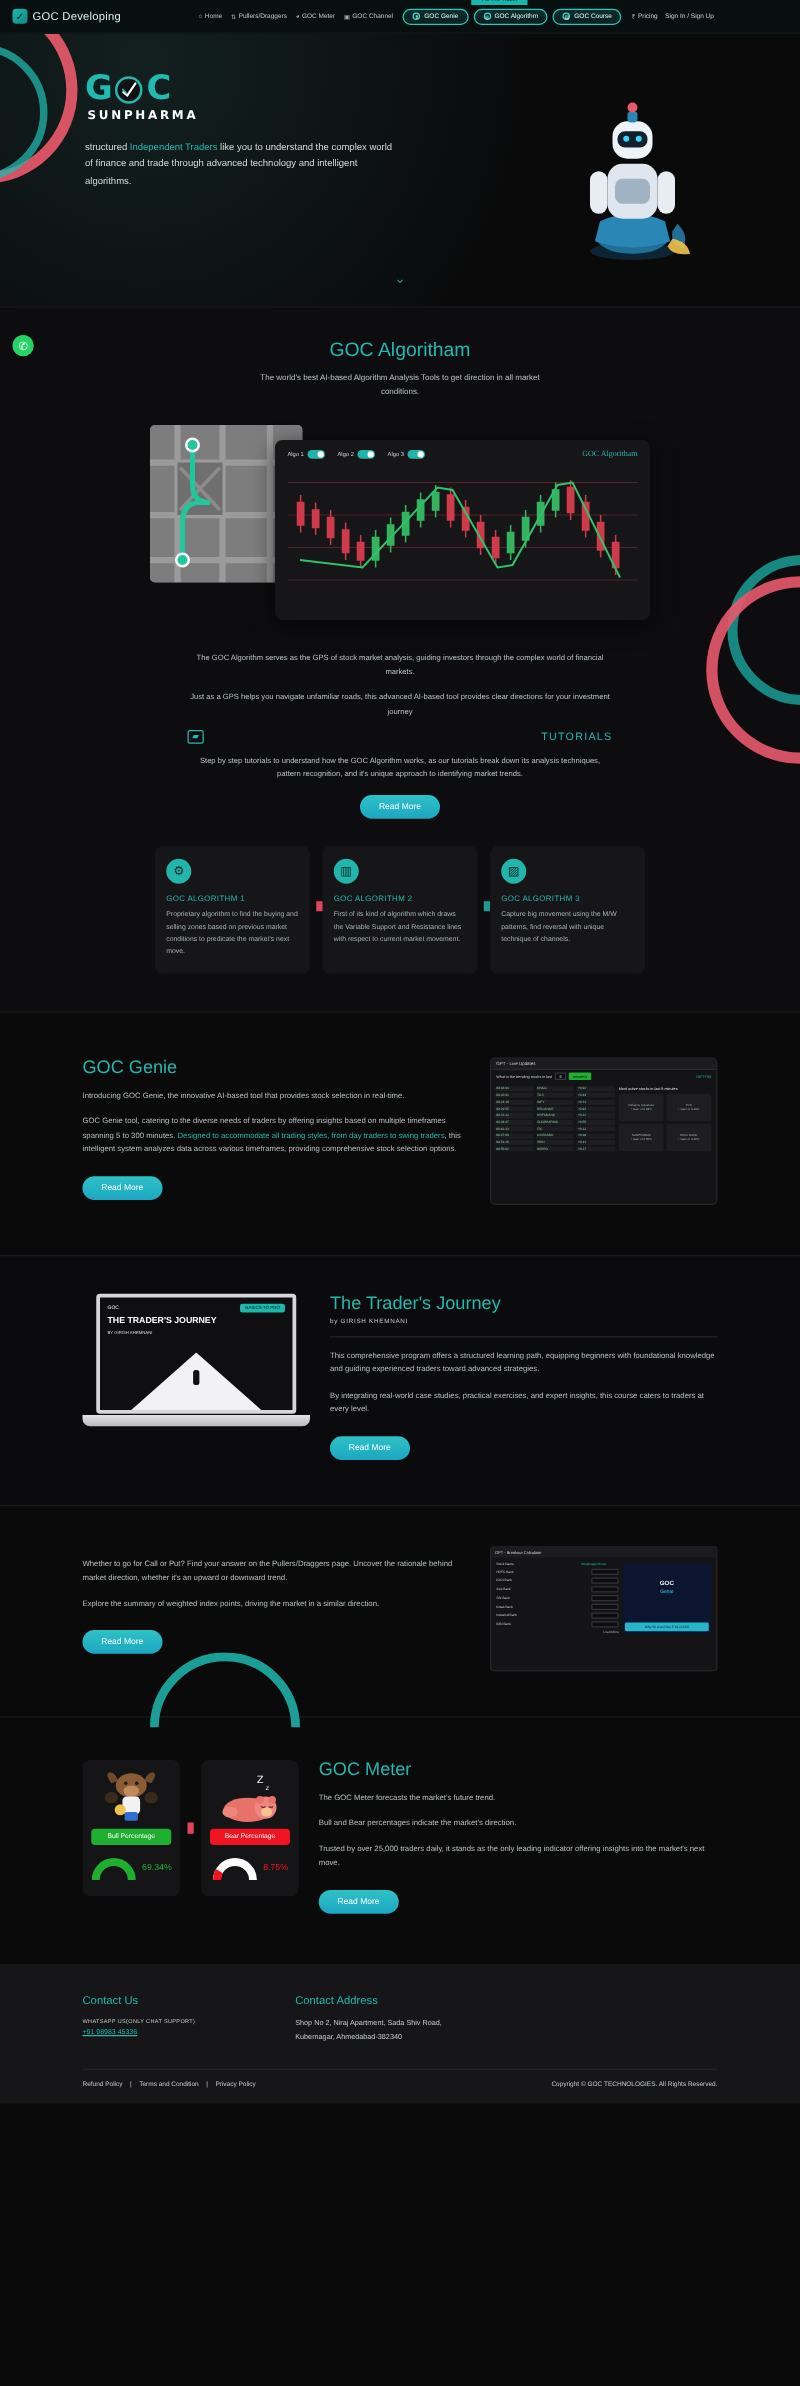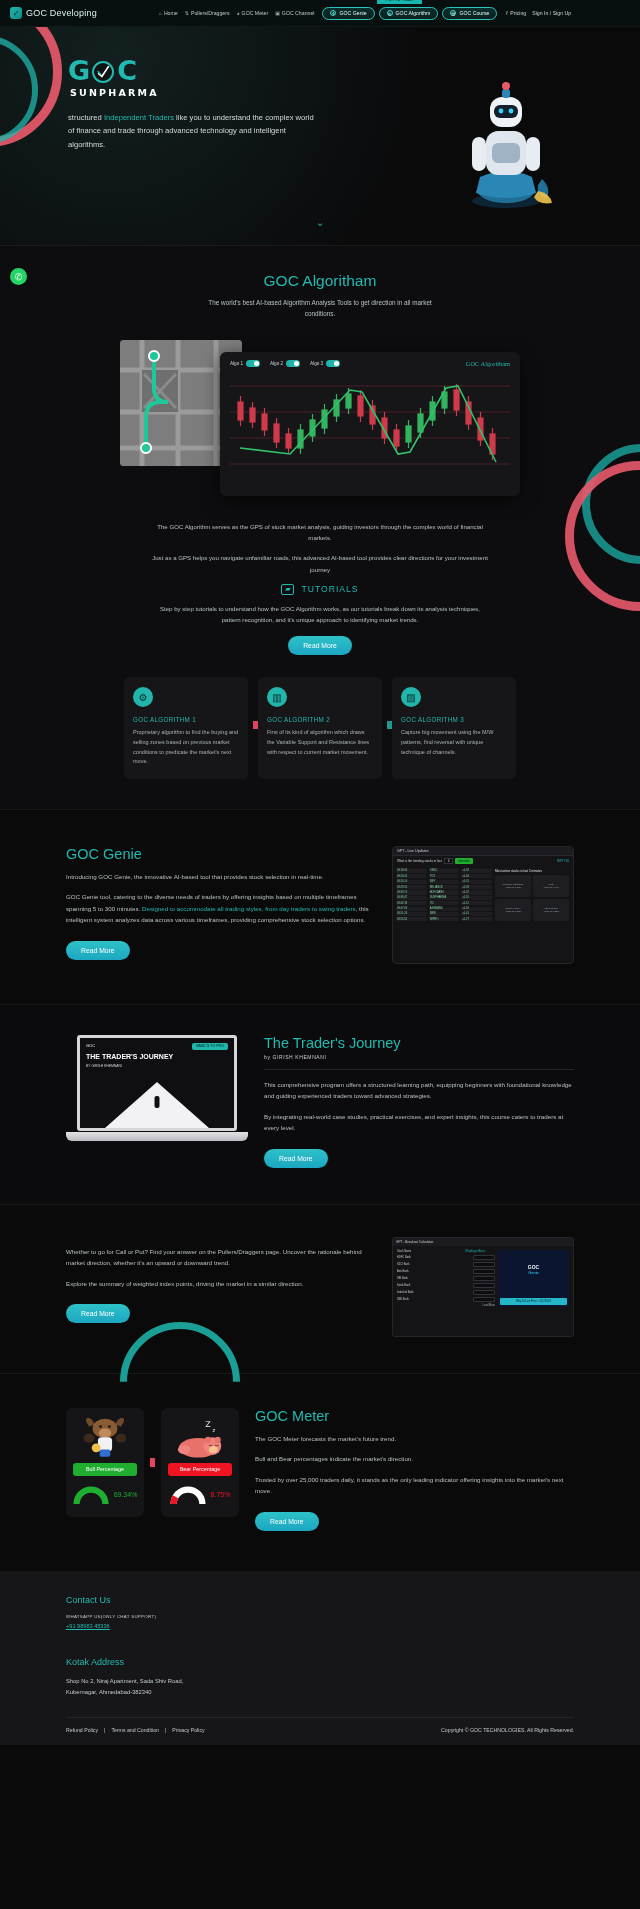--- a/index.html
+++ b/index.html
@@ -165,21 +165,21 @@
   }
   .tg-sw::after {
     content: ""; position: absolute; right: 1px; top: 1px;
     width: 5px; height: 5px; border-radius: 50%; background: #fff;
   }
   .chart-brand { font-size: 6.4px; color: #2ab4ac; font-family: "Liberation Serif", serif; }
   .chart-canvas { margin-top: 5px; width: 100%; height: 118px; }
 
   .algo-copy { margin: 16px auto 0; max-width: 340px; text-align: center; }
   .algo-copy p { font-size: 6.1px; color: #b7c0bf; line-height: 1.85; margin-bottom: 9px; }
-  .tut-row { display: flex; align-items: center; justify-content: center; gap: 7px; margin: 6px 0 8px; }
+  .tut-row { display: flex; align-items: center; justify-content: space-between; gap: 7px; margin: 6px 0 8px; }
   .tut-ic {
     width: 13px; height: 11px; border: 1px solid #22b9b0; border-radius: 2px;
     display: flex; align-items: center; justify-content: center; color: #22b9b0; font-size: 7px;
   }
   .tut-label { font-size: 8.6px; color: #22b9b0; letter-spacing: 1px; }
 
   .btn-primary {
     display: inline-block; background: linear-gradient(180deg,#2ec2c6,#1ca6c2);
     color: #ffffff; font-size: 6.8px; padding: 6px 15px; border-radius: 12px;
     border: none; cursor: pointer; font-family: "Liberation Sans", sans-serif;
@@ -308,21 +308,21 @@
     width: 5px; height: 9px; background: #e3435c; align-self: center;
   }
   .arc-teal {
     position: absolute; width: 120px; height: 120px; border-radius: 50%;
     border: 7px solid #1a9e96; left: 120px; top: -52px;
     clip-path: inset(0 0 50% 0);
   }
 
   
   .footer { background: #161618; padding: 24px 66px 12px; }
-  .f-cols { display: flex; gap: 28px; flex-direction: column; }
+  .f-cols { display: flex; gap: 80px; }
   .f-t { font-size: 9px; color: #22b9b0; font-weight: 400; }
   .f-small { font-size: 4.4px; color: #c3cbca; margin-top: 9px; letter-spacing: .3px; }
   .f-link { font-size: 5.6px; color: #22b9b0; margin-top: 4px; display: block; }
   .f-addr { font-size: 5.8px; color: #c3cbca; margin-top: 9px; line-height: 1.8; }
   .f-bottom {
     border-top: 1px solid #242428; margin-top: 20px; padding-top: 9px;
     display: flex; justify-content: space-between; align-items: center;
   }
   .f-policies { display: flex; gap: 6px; align-items: center; }
   .f-policies a, .f-policies span { font-size: 5.2px; color: #c3cbca; text-decoration: none; }
@@ -837,21 +837,21 @@
   </div>
 
   <div class="footer">
     <div class="f-cols">
       <div>
         <div class="f-t">Contact Us</div>
         <div class="f-small">WHATSAPP US(ONLY CHAT SUPPORT)</div>
         <a class="f-link" href="#">+91 98983 45336</a>
       </div>
       <div>
-        <div class="f-t">Kotak Address</div>
+        <div class="f-t">Contact Address</div>
         <div class="f-addr">Shop No 2, Niraj Apartment, Sada Shiv Road,</div>
         <div class="f-addr" style="margin-top:1px;">Kubernagar, Ahmedabad-382340</div>
       </div>
     </div>
 
     <div class="f-bottom">
       <div class="f-policies">
         <a href="#">Refund Policy</a>
         <span>|</span>
         <a href="#">Terms and Condition</a>

